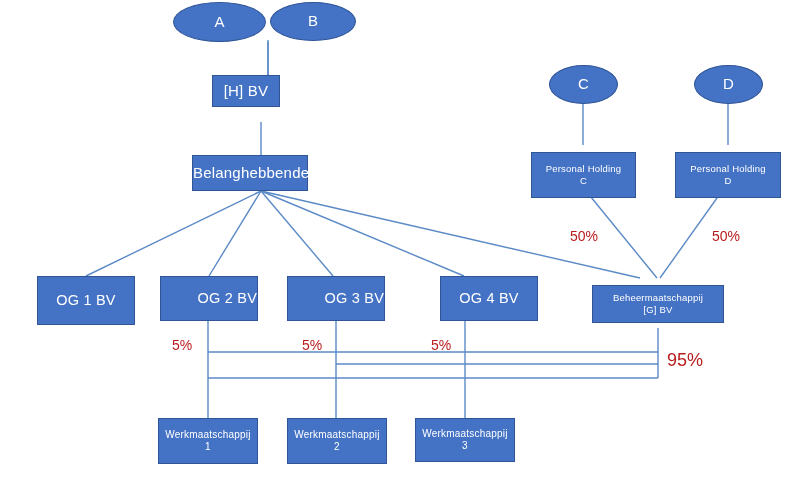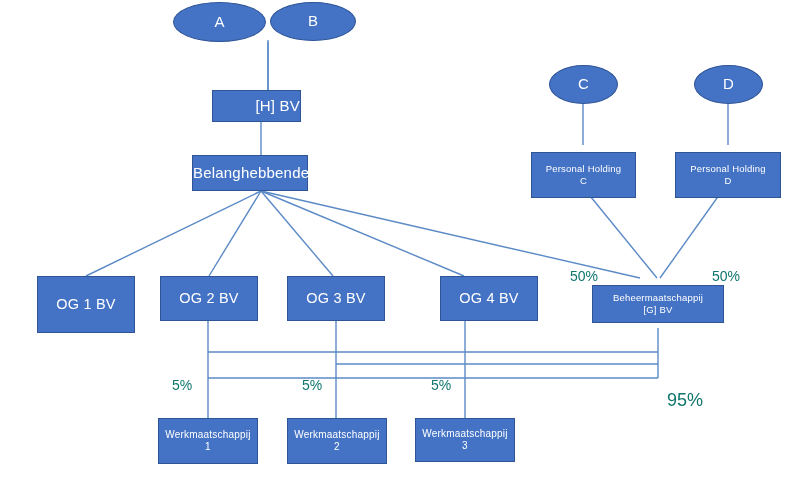--- a/index.html
+++ b/index.html
@@ -49,25 +49,24 @@
     white-space: pre-line;
   }
   .sz-person { font-size: 15px; }
   .sz-big    { font-size: 15px; }
   .sz-mid    { font-size: 14.5px; }
   .sz-small  { font-size: 9.5px; margin-top: 7px; }
   .sz-tiny   { font-size: 10px; }
 
   .pct {
     position: absolute;
-    color: #0f766e;
+    color: #b91c1c;
     font-size: 14px;
     white-space: nowrap;
     z-index: 3;
-    margin-top: 40px;
   }
   .pct.big { font-size: 18px; }
 </style>
 </head>
 <body>
 
 <div id="canvas">
 
   <svg class="wires" viewBox="0 0 800 478" xmlns="http://www.w3.org/2000/svg">
     <g stroke="#5b8ac6" stroke-width="1.4" fill="none">
@@ -103,37 +102,37 @@
   </svg>
 
   <div class="node ellipse sz-person" style="left:173px; top:2px; width:93px; height:40px;">
     <span class="label">A</span>
   </div>
 
   <div class="node ellipse sz-person" style="left:270px; top:2px; width:86px; height:39px;">
     <span class="label">B</span>
   </div>
 
-  <div class="node sz-big" style="left:212px; top:90px; width:89px; height:32px;text-align:right;">
+  <div class="node sz-big" style="left:212px; top:75px; width:68px; height:32px;">
     <span class="label">[H] BV</span>
   </div>
 
   <div class="node sz-big" style="left:192px; top:155px; width:116px; height:36px;">
     <span class="label">Belanghebbende</span>
   </div>
 
-  <div class="node sz-mid" style="left:37px; top:276px; width:98px; height:57px;">
+  <div class="node sz-mid" style="left:37px; top:276px; width:98px; height:49px;">
     <span class="label">OG 1 BV</span>
   </div>
 
-  <div class="node sz-mid" style="left:160px; top:276px; width:98px; height:45px;">
+  <div class="node sz-mid" style="left:160px; top:276px; width:98px; height:45px;text-align:right;">
     <span class="label">OG 2 BV</span>
   </div>
 
-  <div class="node sz-mid" style="left:287px; top:276px; width:98px; height:45px;">
+  <div class="node sz-mid" style="left:287px; top:276px; width:98px; height:45px;text-align:right;">
     <span class="label">OG 3 BV</span>
   </div>
 
   <div class="node sz-mid" style="left:440px; top:276px; width:98px; height:45px;">
     <span class="label">OG 4 BV</span>
   </div>
 
   <div class="node ellipse sz-person" style="left:549px; top:65px; width:69px; height:39px;">
     <span class="label">C</span>
   </div>

